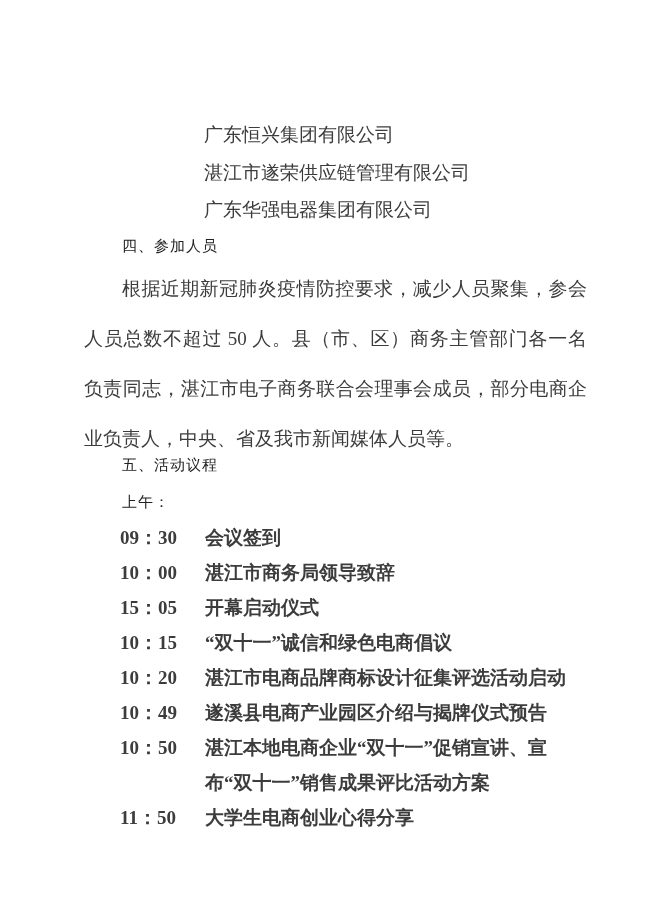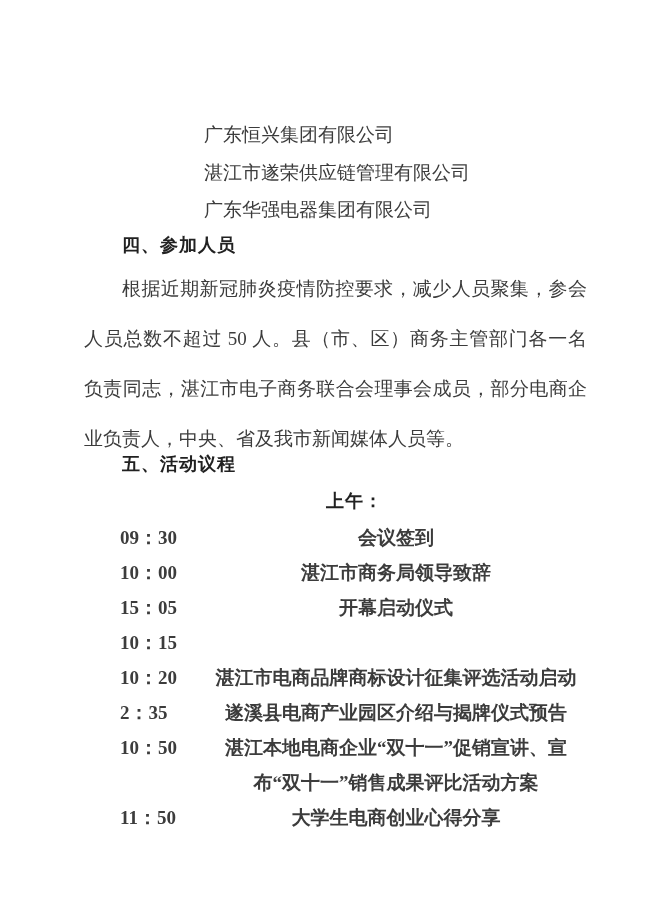--- a/index.html
+++ b/index.html
@@ -19,51 +19,51 @@
     font-size: 19px;
     color: var(--body-text, #3c3c3c);
   }
   .company-line {
     line-height: 37.5px;
     margin-left: 120px;
     white-space: nowrap;
   }
   .heading {
     font-family: "Liberation Sans", "DejaVu Sans", sans-serif;
-    font-weight: 700;
-    font-size: 18px;
+    font-weight: 400;
+    font-size: 15px;
     color: var(--heading-text, #212121);
     line-height: 37.5px;
     margin: 0 0 0 38px;
     white-space: nowrap;
     letter-spacing: 1px;
   }
   .heading.participants { margin-top: -2px; }
   .heading.agenda { margin-top: -18.5px; }
-  .heading.morning { margin-top: 0; text-align: center; }
+  .heading.morning { margin-top: 0; }
   .para {
     margin: 0;
     line-height: 50px;
     text-indent: 38px;
     text-align: justify;
     color: var(--body-text, #3c3c3c);
   }
   .agenda-list { margin-top: -0.5px; font-weight: bold; }
   .agenda-row {
     display: flex;
     margin-left: 36px;
     line-height: 35px;
   }
   .agenda-time {
     flex: 0 0 85px;
     width: 85px;
     white-space: nowrap;
   }
   .agenda-activity { flex: 1; }
-  .agenda-activity .activity-line { line-height: 35px; text-align: center; }
+  .agenda-activity .activity-line { line-height: 35px; }
 </style>
 </head>
 <body>
 
 <div class="page">
 
   <div class="company-list">
       <div class="company-line">广东恒兴集团有限公司</div>
       <div class="company-line">湛江市遂荣供应链管理有限公司</div>
       <div class="company-line">广东华强电器集团有限公司</div>
@@ -91,29 +91,32 @@
         </div>
       </div>
       <div class="agenda-row">
         <span class="agenda-time">15：05</span>
         <div class="agenda-activity">
           <div class="activity-line">开幕启动仪式</div>
         </div>
       </div>
       <div class="agenda-row">
         <span class="agenda-time">10：15</span>
+        <div class="agenda-activity">
+          <div class="activity-line">“双十一”诚信和绿色电商倡议</div>
+        </div>
       </div>
       <div class="agenda-row">
         <span class="agenda-time">10：20</span>
         <div class="agenda-activity">
           <div class="activity-line">湛江市电商品牌商标设计征集评选活动启动</div>
         </div>
       </div>
       <div class="agenda-row">
-        <span class="agenda-time">2：35</span>
+        <span class="agenda-time">10：49</span>
         <div class="agenda-activity">
           <div class="activity-line">遂溪县电商产业园区介绍与揭牌仪式预告</div>
         </div>
       </div>
       <div class="agenda-row">
         <span class="agenda-time">10：50</span>
         <div class="agenda-activity">
           <div class="activity-line">湛江本地电商企业“双十一”促销宣讲、宣</div>
           <div class="activity-line">布“双十一”销售成果评比活动方案</div>
         </div>

